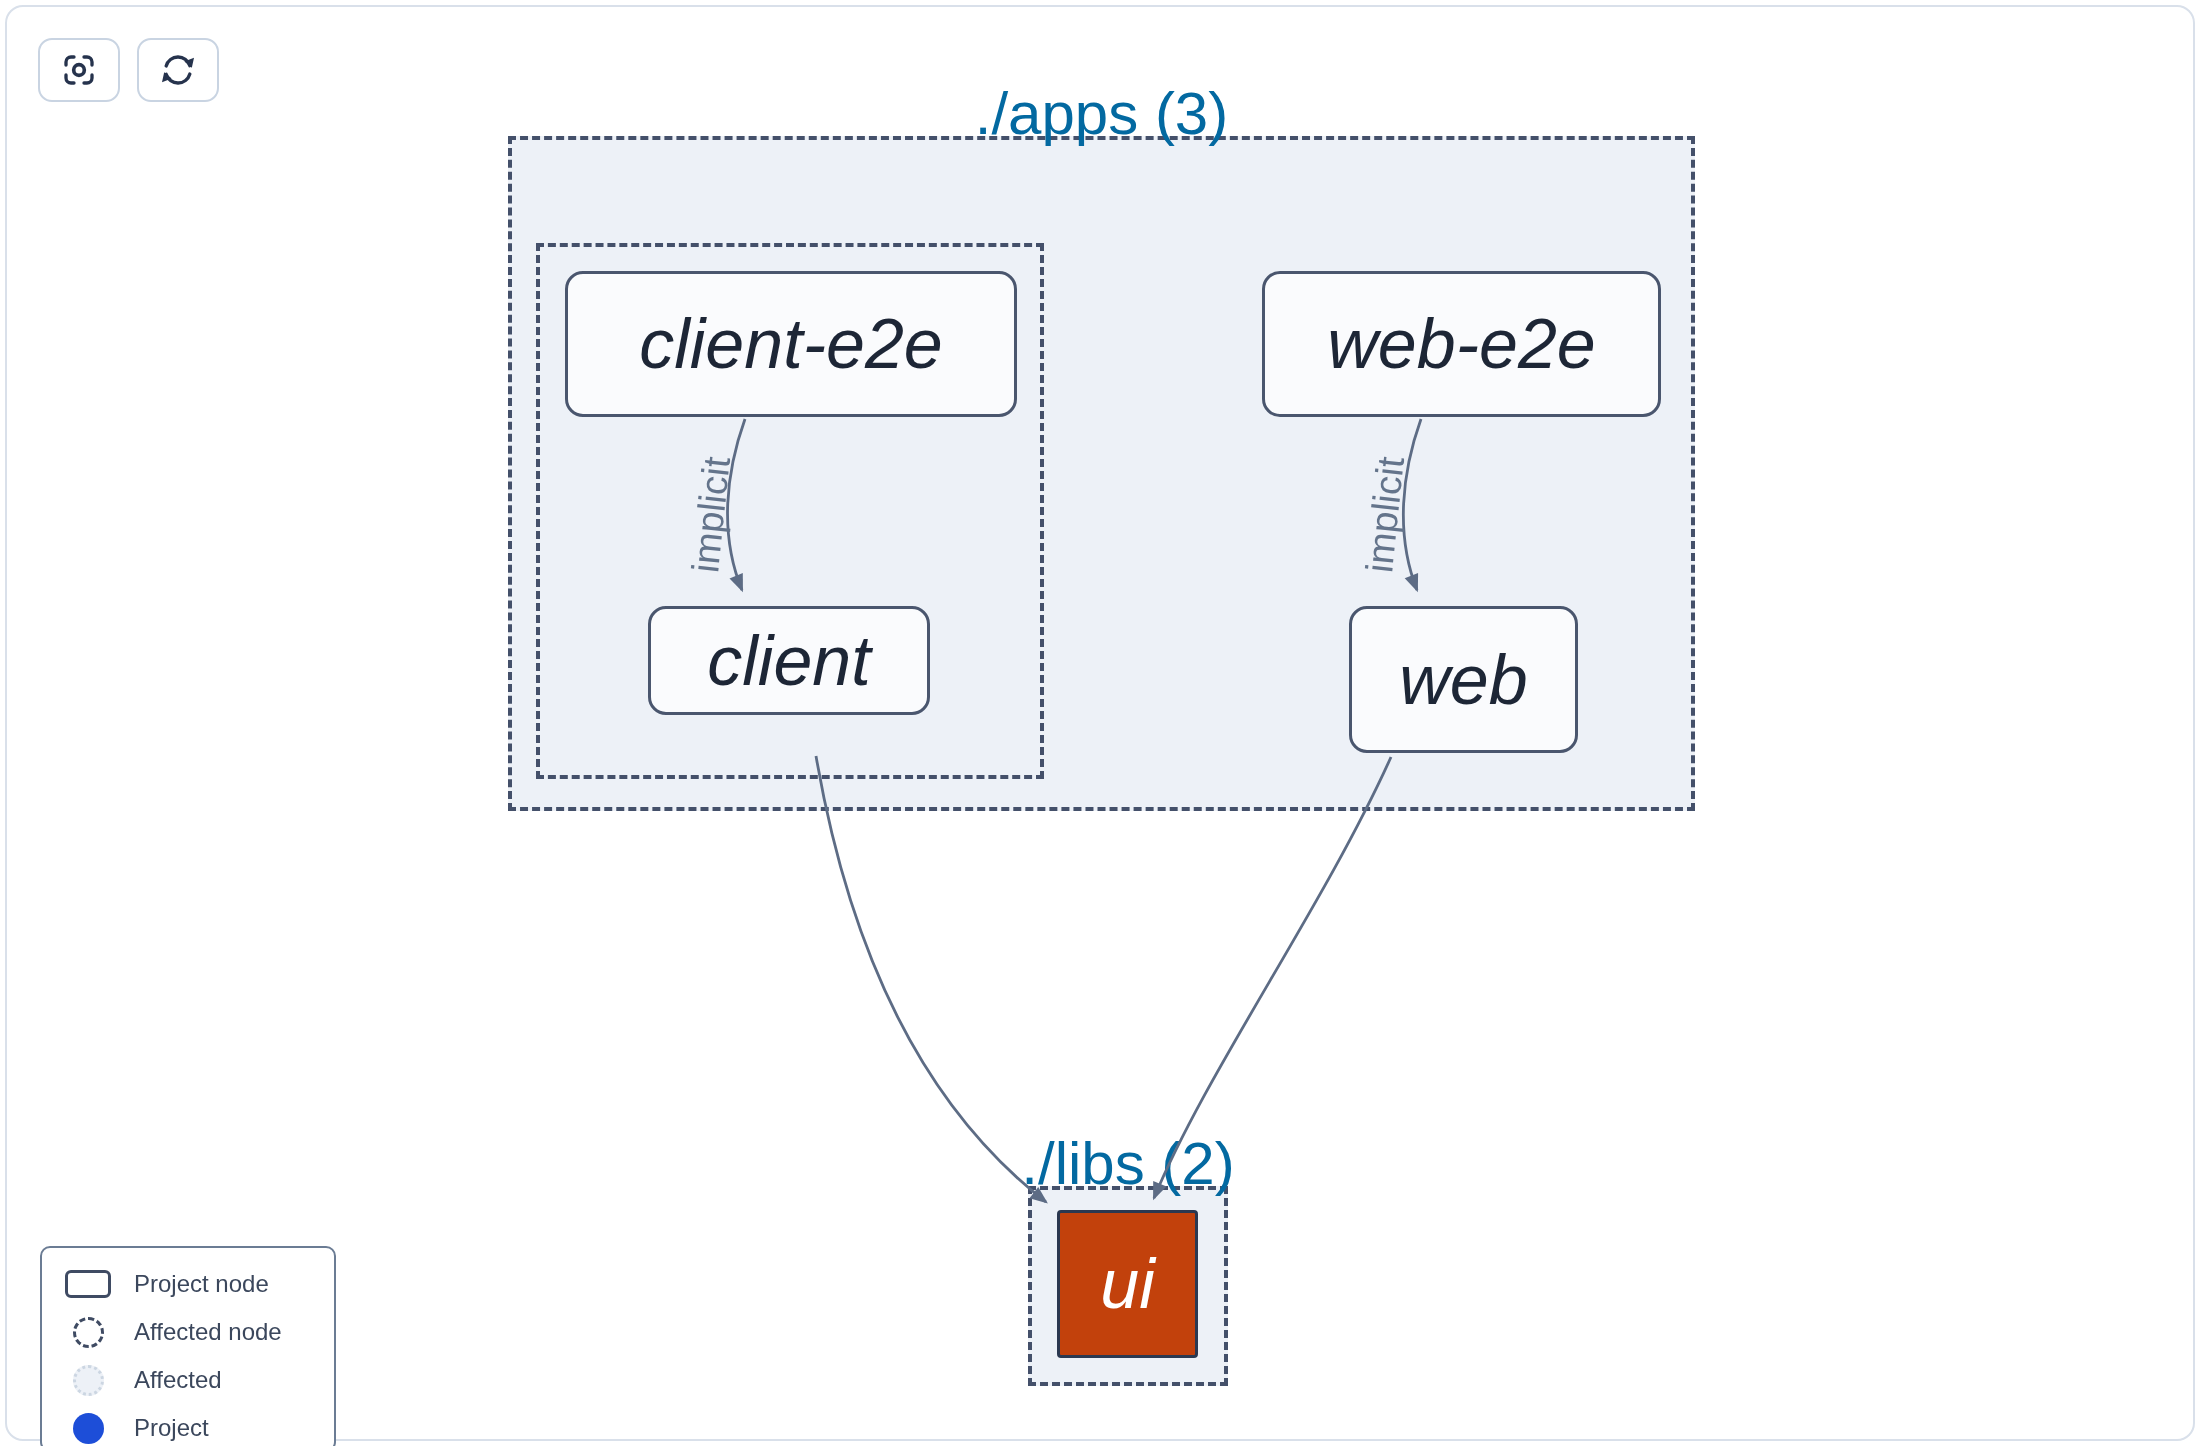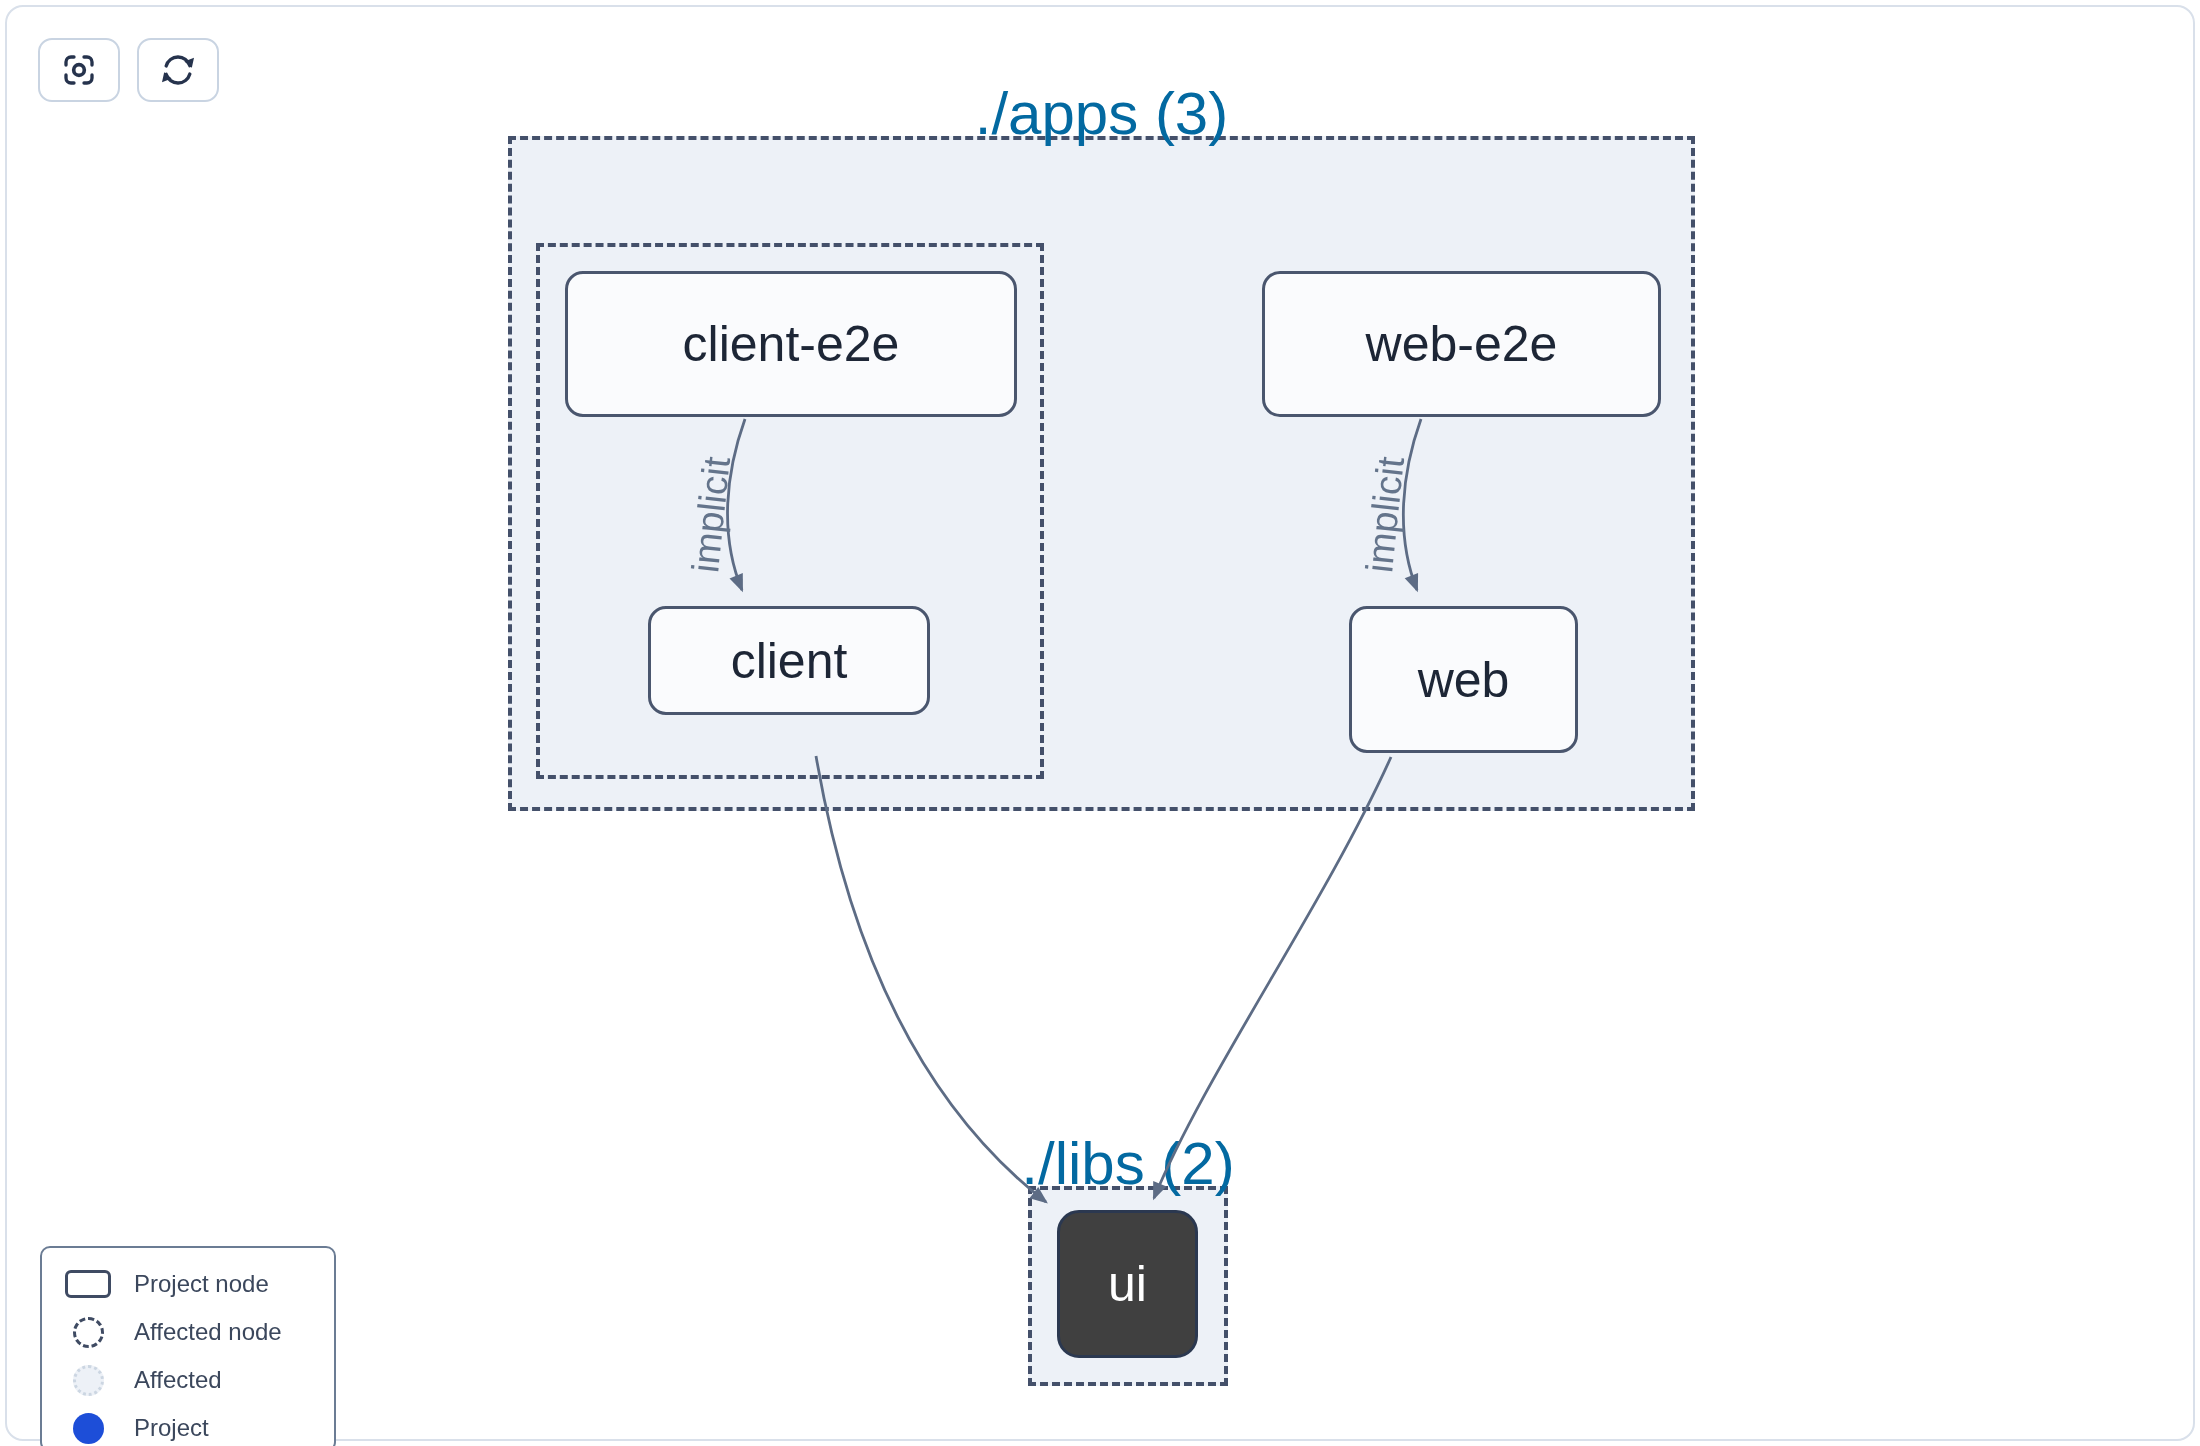--- a/index.html
+++ b/index.html
@@ -10,22 +10,22 @@
   
   .toolbar-btn{position:absolute;width:82px;height:64px;background:#ffffff;border:2px solid #c9d4e2;border-radius:14px;display:flex;align-items:center;justify-content:center;box-sizing:border-box;cursor:pointer;}
   .toolbar-btn svg{width:40px;height:40px;stroke:#26334d;fill:none;stroke-width:2;stroke-linecap:round;stroke-linejoin:round;}
   .toolbar-btn svg .fillpart{fill:#26334d;stroke:none;}
 
   
   .group-box{position:absolute;background:#edf1f7;border:4px dashed #44506a;box-sizing:border-box;}
   .group-label{position:absolute;font-size:60px;line-height:1;color:#0369a1;text-align:center;white-space:nowrap;}
 
   
-  .node{position:absolute;background:#fafbfd;border:3px solid #4a566e;border-radius:18px;box-sizing:border-box;display:flex;align-items:center;justify-content:center;font-size:50px;color:#1d2636;cursor:pointer;}
-  .node.touched{background:#404040;color:#ffffff;border-color:#2b3850;border-radius:22px;}
+  .node{position:absolute;background:#fafbfd;border:3px solid #4a566e;border-radius:18px;box-sizing:border-box;display:flex;align-items:center;justify-content:center;font-size:70px;color:#1d2636;cursor:pointer;font-style:italic;}
+  .node.touched{background:#c2410c;color:#ffffff;border-color:#2b3850;border-radius:4px;}
 
   
   svg.edges{position:absolute;inset:0;width:2200px;height:1446px;pointer-events:none;}
   svg.edges path.edge{stroke:#5d6c85;stroke-width:2.8;fill:none;pointer-events:stroke;}
   svg.edges text.edge-label{font-family:"Liberation Sans",sans-serif;font-size:38px;fill:#64748b;text-anchor:middle;}
 
   
   .legend{position:absolute;left:40px;top:1198px;width:296px;height:206px;background:#ffffff;border:2px solid #6b7c94;border-radius:10px;box-sizing:border-box;padding:12px 0 0 0;margin-top:48px;}
   .legend-row{display:flex;align-items:center;height:48px;}
   .legend-swatch-col{width:92px;display:flex;align-items:center;justify-content:center;flex:0 0 92px;}

